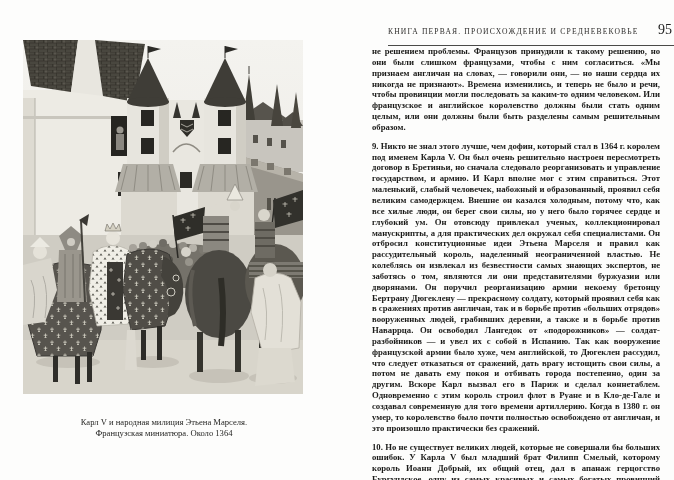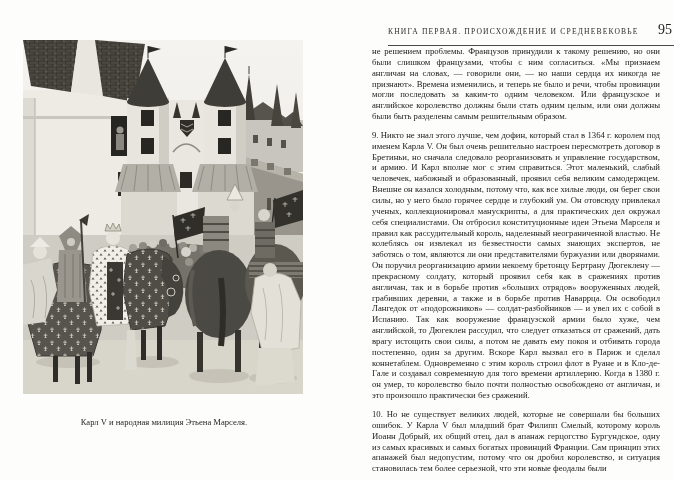--- a/index.html
+++ b/index.html
@@ -29,21 +29,21 @@
     margin-top:23px;padding-left:2px;
     font-size:8.6px;line-height:10.6px;color:#262624;
   }
 
   
   .textcol{
     position:absolute;left:372px;top:46px;width:288px;
     font-size:8.7px;line-height:10.85px;text-align:justify;
     hyphens:auto;-webkit-hyphens:auto;color:#1b1b19;
   }
-  .textcol p{margin:0 0 8px 0;}
+  .textcol p{margin:0 0 8px 0;font-weight:bold;}
 </style>
 </head>
 <body>
 
 <div class="page">
 
   <div class="running-head">
     <span class="title">КНИГА ПЕРВАЯ. ПРОИСХОЖДЕНИЕ И СРЕДНЕВЕКОВЬЕ</span>
     <span class="pagenum">95</span>
   </div>
@@ -229,20 +229,21 @@
 
       <path d="M232,238 Q252,228 268,238 L278,262 276,308 240,314 228,272 Z" fill="#e3e0d7" stroke="#b2afa5" stroke-width="0.8"></path>
       <path d="M240,248 Q246,270 242,300 M256,244 Q262,268 258,302" stroke="#b8b5ab" stroke-width="0.9" fill="none"></path>
       <circle cx="247" cy="230" r="7" fill="#d6d3c9"></circle>
       <path d="M240,228 a7,7 0 0 1 14,0 l-1,-4 a7,5 0 0 0 -12,0 z" fill="#55534b"></path>
       <path d="M236,308 268,308 272,342 232,346 Z" fill="#dcd9cf"></path>
     </svg>
 
     <div class="caption">
       <div>Карл V и народная милиция Этьена Марселя.</div>
+      <div>Французская миниатюра. Около 1364</div>
     </div>
   </div>
 
   <div class="textcol">
     <p>не решением проблемы. Французов принудили к такому решению, но они были слишком французами, чтобы с ним согласиться. «Мы признаем англичан на словах, — говорили они, — но наши сердца их никогда не признают». Времена изменились, и теперь не было и речи, чтобы провинции могли последовать за каким-то одним человеком. Или французское и английское королевство должны были стать одним целым, или они должны были быть разделены самым решительным образом.</p>
     <p>9.  Никто не знал этого лучше, чем дофин, который стал в 1364 г. королем под именем Карла V. Он был очень решительно настроен пересмотреть договор в Бретиньи, но сначала следовало реорганизовать и управление государством, и армию. И Карл вполне мог с этим справиться. Этот маленький, слабый человечек, набожный и образованный, проявил себя великим самодержцем. Внешне он казался холодным, потому что, как все хилые люди, он берег свои силы, но у него было горячее сердце и глубокий ум. Он отовсюду привлекал ученых, коллекционировал манускрипты, а для практических дел окружал себя специалистами. Он отбросил конституционные идеи Этьена Марселя и правил как рассудительный король, наделенный неограниченной властью. Не колеблясь он извлекал из безвестности самых знающих экспертов, не заботясь о том, являются ли они представителями буржуазии или дворянами. Он поручил реорганизацию армии некоему бретонцу Бертрану Дюгеклену — прекрасному солдату, который проявил себя как в сражениях против англичан, так и в борьбе против «больших отрядов» вооруженных людей, грабивших деревни, а также и в борьбе против Наваррца. Он освободил Лангедок от «подорожников» — солдат-разбойников — и увел их с собой в Испанию. Так как вооружение французской армии было хуже, чем английской, то Дюгеклен рассудил, что следует отказаться от сражений, дать врагу истощить свои силы, а потом не давать ему покоя и отбивать города постепенно, один за другим. Вскоре Карл вызвал его в Париж и сделал коннетаблем. Одновременно с этим король строил флот в Руане и в Кло-де-Гале и создавал современную для того времени артиллерию. Когда в 1380 г. он умер, то королевство было почти полностью освобождено от англичан, и это произошло практически без сражений.</p>
     <p>10.  Но не существует великих людей, которые не совершали бы больших ошибок. У Карла V был младший брат Филипп Смелый, которому король Иоанн Добрый, их общий отец, дал в апанаж герцогство Бургундское, одну из самых красивых и самых богатых провинций Франции. Сам принцип этих апанажей был недопустим, потому что он дробил королевство, и ситуация становилась тем более серьезной, что эти новые феодалы были</p>
   </div>
 
 </div>

